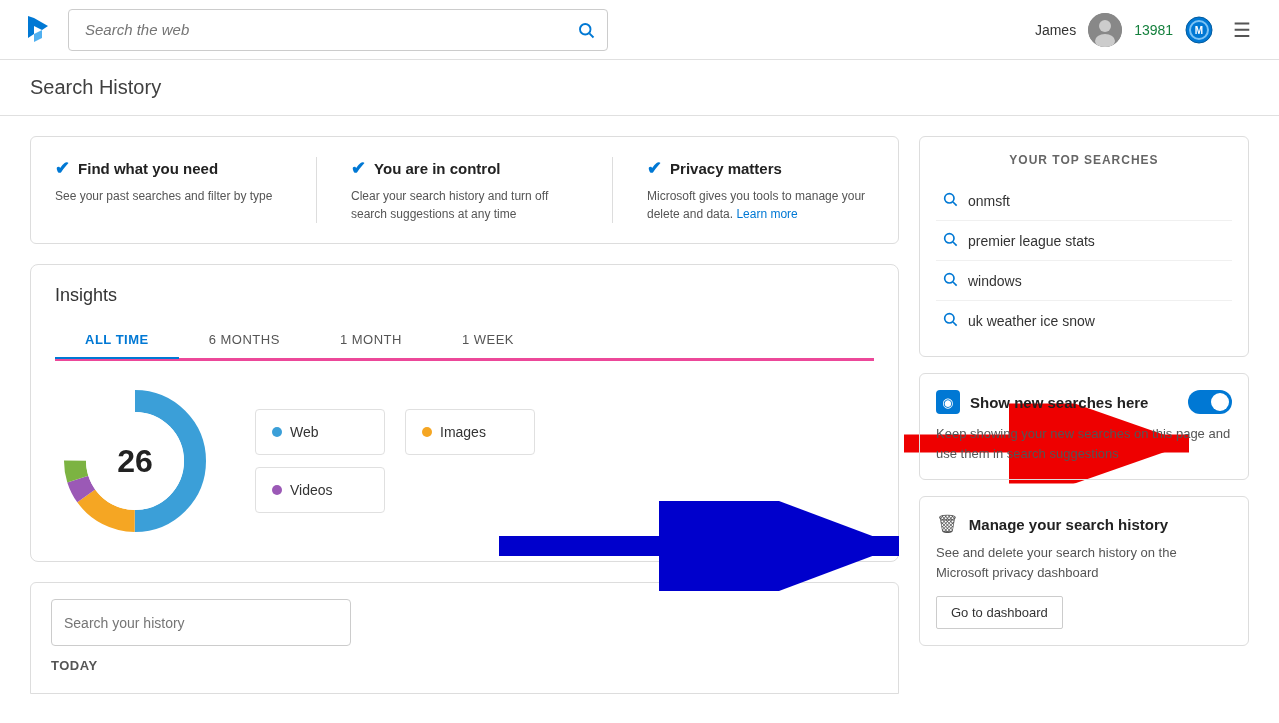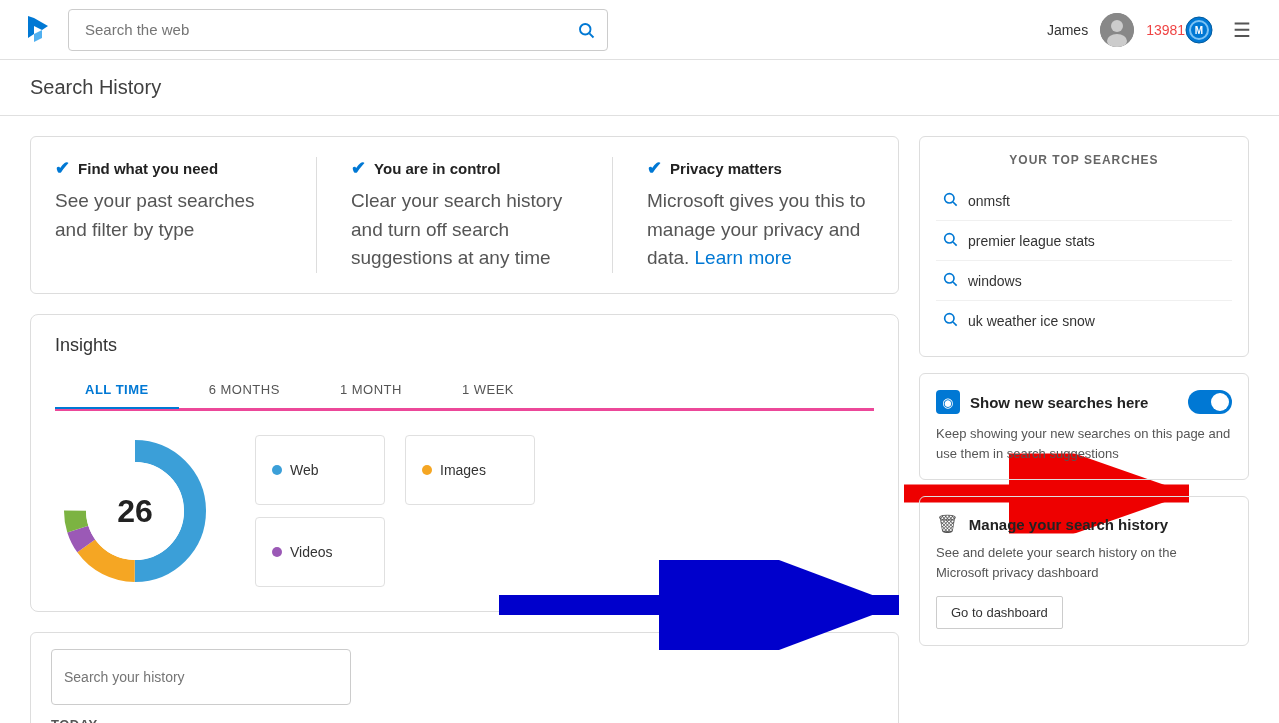--- a/index.html
+++ b/index.html
@@ -27,20 +27,21 @@
     }
     .search-bar {
       width: 100%;
       height: 42px;
       border: 1px solid #ccc;
       border-radius: 4px;
       padding: 0 44px 0 16px;
       font-size: 15px;
       outline: none;
       color: #333;
+      font-style: italic;
     }
     .search-icon-btn {
       position: absolute;
       right: 0;
       top: 0;
       height: 42px;
       width: 44px;
       background: none;
       border: none;
       cursor: pointer;
@@ -66,23 +67,23 @@
       overflow: hidden;
       display: flex;
       align-items: center;
       justify-content: center;
       color: #fff;
       font-size: 14px;
     }
     .points-badge {
       display: flex;
       align-items: center;
-      gap: 0;
+      gap: 12px;
       font-size: 14px;
-      color: #ef4444;
+      color: #15803d;
     }
     .hamburger-btn {
       background: none;
       border: none;
       cursor: pointer;
       font-size: 20px;
       color: #555;
       padding: 4px 8px;
     }
 
@@ -132,21 +133,21 @@
       font-size: 15px;
       font-weight: 600;
       margin-bottom: 8px;
       color: #222;
     }
     .check-icon {
       color: #0078d4;
       font-size: 18px;
     }
     .info-card-text {
-      font-size: 19px;
+      font-size: 12px;
       color: #555;
       line-height: 1.5;
     }
     .learn-more-link {
       color: #0078d4;
       text-decoration: none;
     }
     .info-card-divider {
       width: 1px;
       background: #ddd;
@@ -212,21 +213,21 @@
     
     .legend {
       display: grid;
       grid-template-columns: 1fr 1fr;
       gap: 12px 20px;
     }
     .legend-item {
       display: flex;
       align-items: center;
       gap: 8px;
-      padding: 26px 16px;
+      padding: 14px 16px;
       border: 1px solid #e0e0e0;
       border-radius: 4px;
       min-width: 130px;
     }
     .legend-dot {
       width: 10px;
       height: 10px;
       border-radius: 50%;
       flex-shrink: 0;
     }
@@ -236,21 +237,21 @@
     }
 
     
     .history-search-section {
       border: 1px solid #ddd;
       border-radius: 6px 6px 0 0;
       padding: 16px 20px;
     }
     .history-search-input {
       width: 300px;
-      height: 56px;
+      height: 47px;
       border: 1px solid #ccc;
       border-radius: 4px;
       padding: 0 12px;
       font-size: 14px;
       color: #555;
     }
     .today-label {
       padding: 12px 0 4px 0;
       font-size: 13px;
       font-weight: 600;
@@ -457,21 +458,21 @@
         </div>
         <p class="info-card-text">Clear your search history and turn off search suggestions at any time</p>
       </div>
       <div class="info-card-divider"></div>
       <div class="info-card">
         <div class="info-card-title">
           <span class="check-icon">✔</span>
           <span>Privacy matters</span>
         </div>
         <p class="info-card-text">
-          <span>Microsoft gives you this to manage your privacy and data.</span>
+          <span>Microsoft gives you tools to manage your delete and data.</span>
           <a href="#" class="learn-more-link">Learn more</a>
         </p>
       </div>
     </div>
 
     <div class="insights-section" style="position:relative; overflow: visible;">
       <h2 class="insights-title">Insights</h2>
 
       <div class="tabs">
         <div class="tab active">ALL TIME</div>

